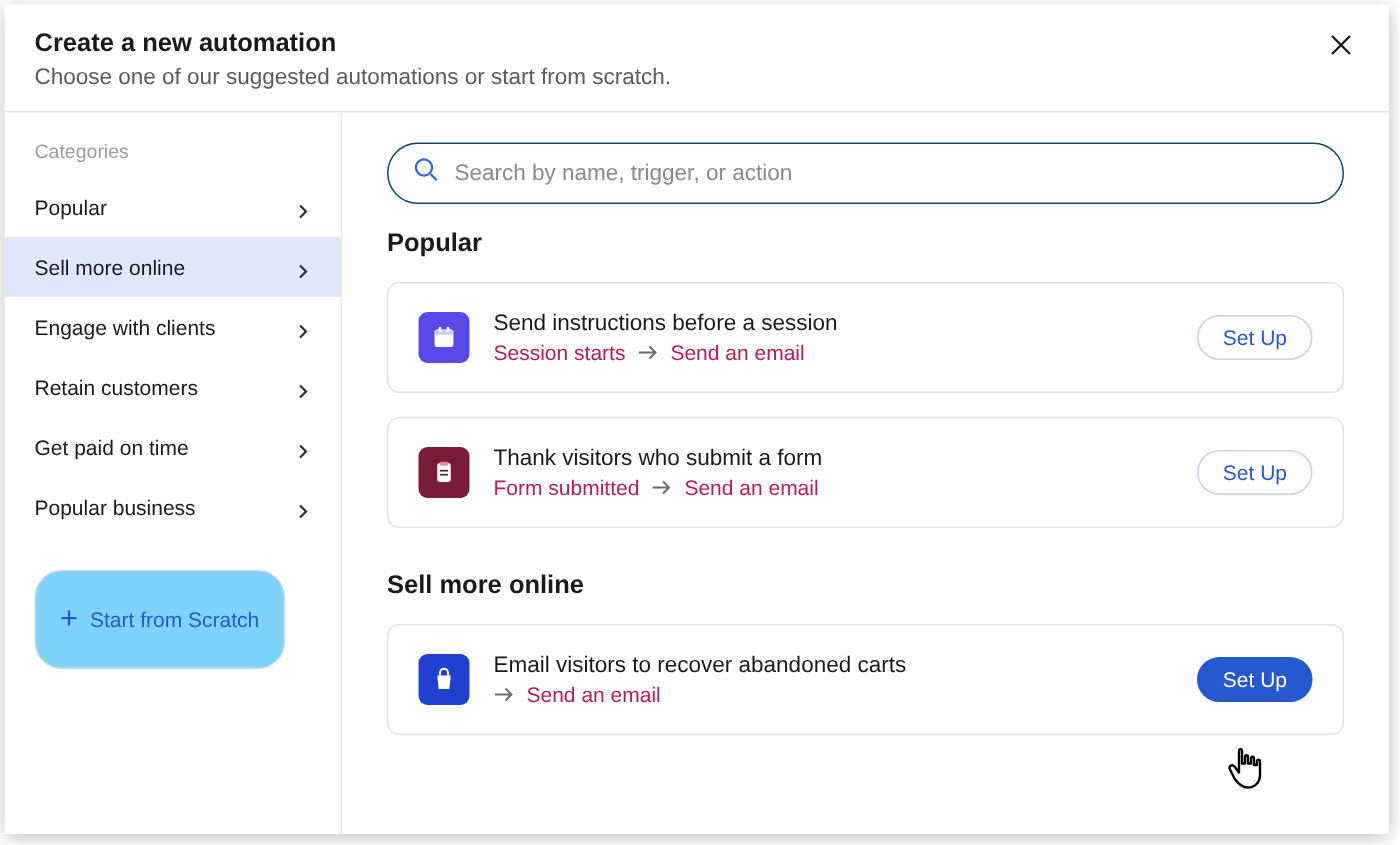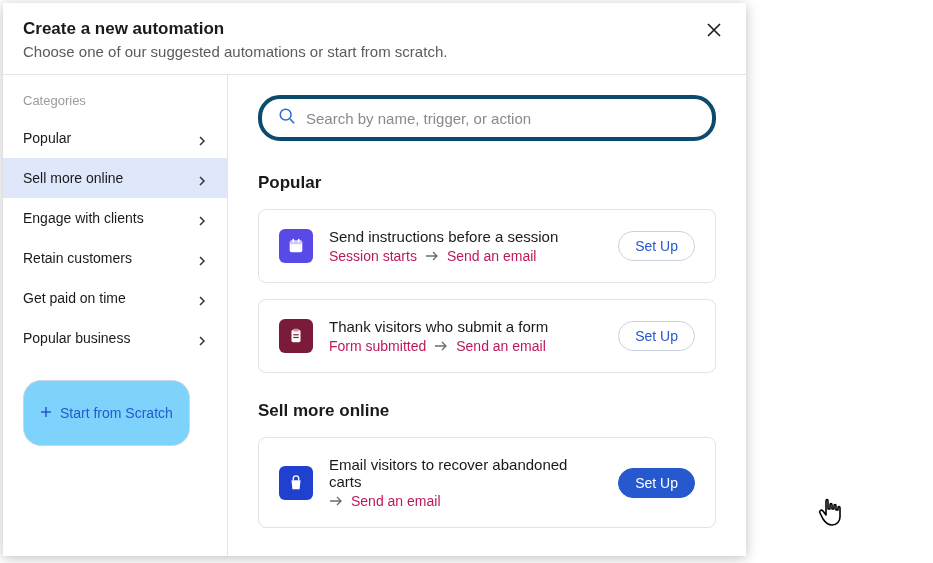--- a/index.html
+++ b/index.html
@@ -5,21 +5,21 @@
   * { box-sizing: border-box; margin: 0; padding: 0; }
   body {
     font-family: -apple-system, BlinkMacSystemFont, "Segoe UI", Helvetica, Arial, sans-serif;
     background: #fff;
     color: #1a1a1a;
     width: 933px;
     height: 563px;
     overflow: hidden;
   }
   .modal {
-    width: 743px;
+    width: 923px;
     height: 553px;
     margin: 3px;
     background: #fff;
     box-shadow: 0 2px 12px rgba(0,0,0,0.25);
     display: flex;
     flex-direction: column;
   }
   .header {
     padding: 16px 20px 14px 20px;
     border-bottom: 1px solid #e5e5e5;
@@ -69,25 +69,25 @@
     border-radius: 18px;
     cursor: pointer;
     display: inline-flex; align-items: center; gap: 8px;
   }
   .main {
     flex: 1;
     padding: 20px 30px 0 30px;
     overflow-y: auto;
   }
   .search {
-    border: 4px solid #0c4a6e;
+    border: 1px solid #0c4a6e;
     border-radius: 22px;
     display: flex; align-items: center;
     padding: 8px 16px;
-    margin-bottom: 32px;
+    margin-bottom: 16px;
   }
   .search svg { width: 18px; height: 18px; color: #2d6bd4; flex-shrink: 0; }
   .search input {
     border: none; outline: none;
     font-size: 15px; color: #333;
     background: transparent;
     flex: 1; margin-left: 10px;
   }
   .search input::placeholder { color: #8a8a8a; }
   .sec-title {

